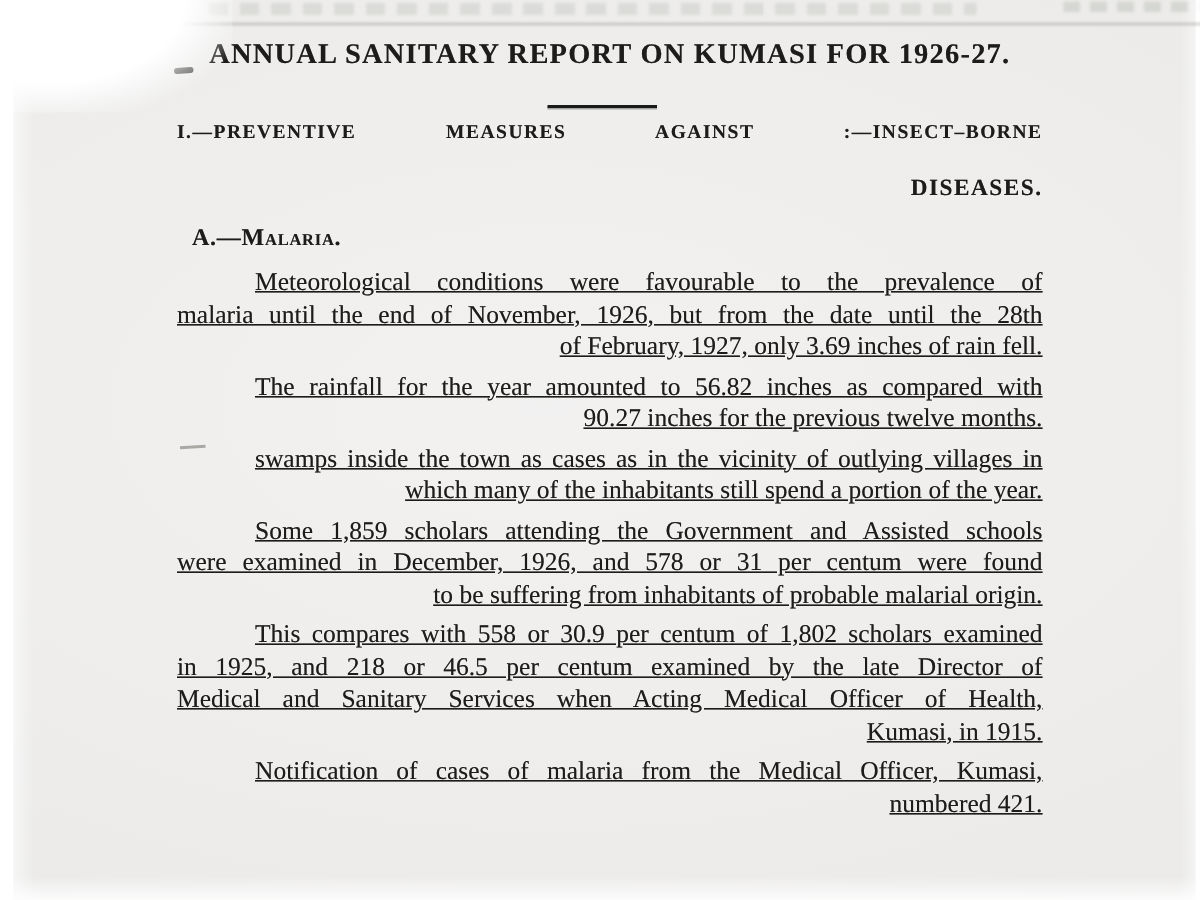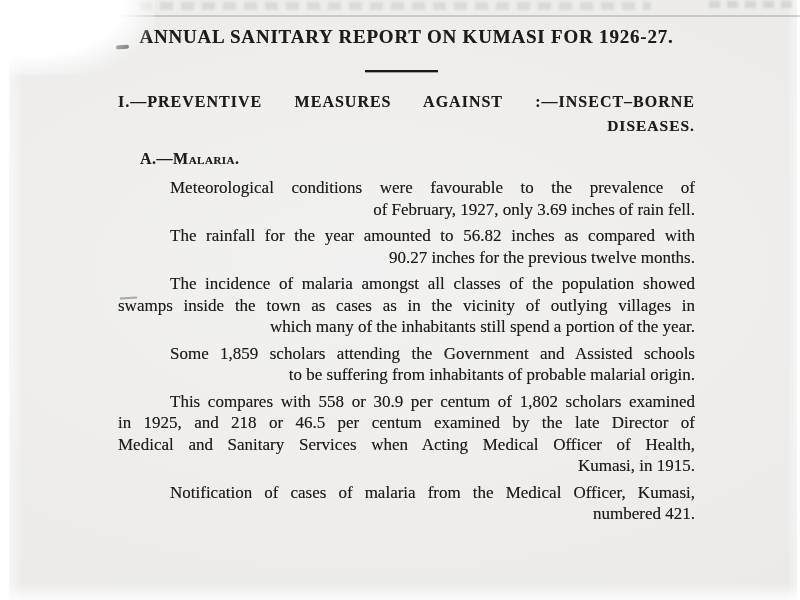--- a/index.html
+++ b/index.html
@@ -56,39 +56,39 @@
   .doc-title{
     position:absolute;left:118px;top:26px;width:577px;
     text-align:center;font-weight:bold;font-size:19px;letter-spacing:.8px;
     white-space:nowrap;
   }
   .title-rule{
     position:absolute;left:365px;top:70px;width:73px;height:2px;
     background:#191918;box-shadow:0 1px 0 rgba(25,25,24,.35);
   }
   .sec-head-1{
-    position:absolute;left:118px;top:93px;width:577px;
-    font-weight:bold;font-size:16px;letter-spacing:1px;
+    position:absolute;left:118px;top:80px;width:577px;
+    font-weight:bold;font-size:13px;letter-spacing:1px;
     text-align:justify;text-align-last:justify;
   }
   .sec-head-2{
     position:absolute;left:118px;top:117px;width:577px;
     font-weight:bold;font-size:15.5px;letter-spacing:1px;text-align:right;
   }
   .subsec-head{
-    position:absolute;left:140px;top:150px;
+    position:absolute;left:128px;top:150px;
     font-weight:bold;font-size:16px;letter-spacing:.5px;
     font-variant:small-caps;
   }
   .body-text{
     position:absolute;left:118px;top:177px;width:577px;
     font-size:17px;line-height:21.5px;
   }
   .body-text p{margin:0 0 5px 0;}
-  .body-text .line{display:block;}
+  .body-text .line{display:block;text-decoration:underline;}
   .body-text .line.j{text-align:justify;text-align-last:justify;}
   .body-text .line.last{text-align:right;}
   .body-text p .line:first-child{text-indent:52px;}
 </style>
 </head>
 <body>
 
 <div id="canvas">
   <div id="scan">
     <div class="ghost-text"></div>
@@ -104,33 +104,34 @@
   <div class="title-rule"></div>
 
   <div class="sec-head-1 ink">I.—PREVENTIVE MEASURES AGAINST :—INSECT–BORNE</div>
   <div class="sec-head-2 ink">DISEASES.</div>
 
   <div class="subsec-head ink">A.—Malaria.</div>
 
   <div class="body-text ink">
       <p>
         <span class="line j">Meteorological conditions were favourable to the prevalence of</span>
+        <span class="line j">malaria until the end of November, 1926, but from the date until the 28th</span>
         <span class="line last">of February, 1927, only 3.69 inches of rain fell.</span>
       </p>
       <p>
         <span class="line j">The rainfall for the year amounted to 56.82 inches as compared with</span>
         <span class="line last">90.27 inches for the previous twelve months.</span>
       </p>
       <p>
-        <span class="line j">The incidence of malaria amongst all classes of the population showed</span>
         <span class="line j">swamps inside the town as cases as in the vicinity of outlying villages in</span>
         <span class="line last">which many of the inhabitants still spend a portion of the year.</span>
       </p>
       <p>
         <span class="line j">Some 1,859 scholars attending the Government and Assisted schools</span>
+        <span class="line j">were examined in December, 1926, and 578 or 31 per centum were found</span>
         <span class="line last">to be suffering from inhabitants of probable malarial origin.</span>
       </p>
       <p>
         <span class="line j">This compares with 558 or 30.9 per centum of 1,802 scholars examined</span>
         <span class="line j">in 1925, and 218 or 46.5 per centum examined by the late Director of</span>
         <span class="line j">Medical and Sanitary Services when Acting Medical Officer of Health,</span>
         <span class="line last">Kumasi, in 1915.</span>
       </p>
       <p>
         <span class="line j">Notification of cases of malaria from the Medical Officer, Kumasi,</span>

